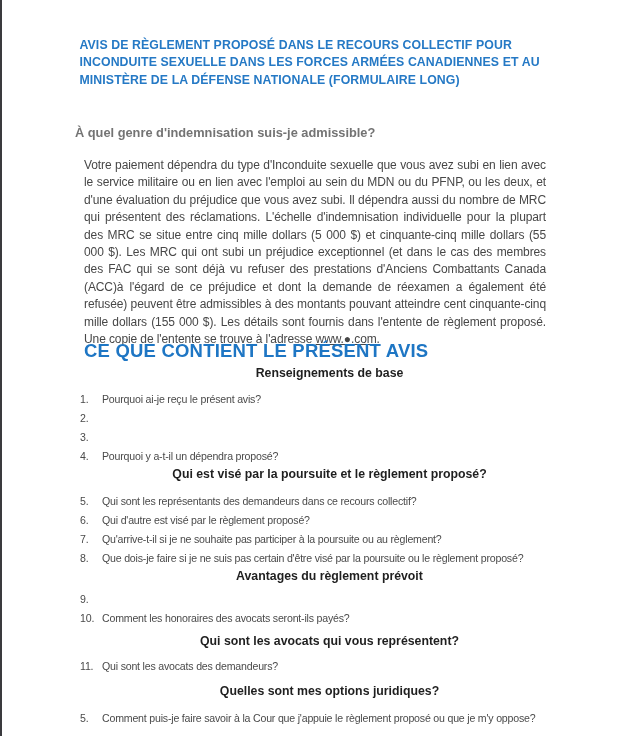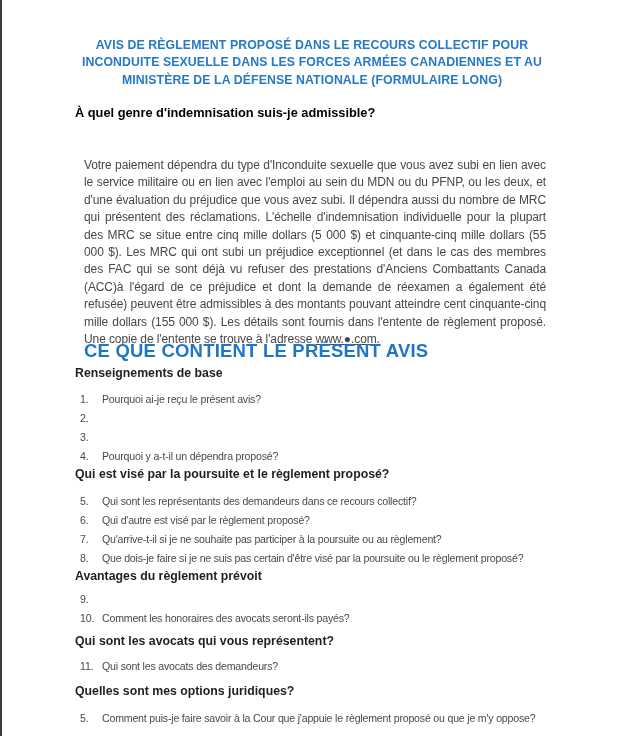--- a/index.html
+++ b/index.html
@@ -19,32 +19,32 @@
     position: absolute;
     left: 0; top: 0;
     width: 2px; height: 736px;
     background: #3a3a3e;
   }
   .doc-title {
     position: absolute;
     top: 37px; left: 0; right: 0;
     margin: 0 auto;
     max-width: 465px;
-    text-align: center;
+    text-align: left;
     color: #2579C5;
     font-size: 12.3px;
     font-weight: bold;
     line-height: 17.3px;
     letter-spacing: 0.1px;
   }
   .q-head {
     position: absolute;
-    top: 105px; left: 75px; right: 40px;
+    top: 125px; left: 75px; right: 40px;
     margin: 0;
-    color: #000000;
+    color: #737373;
     font-size: 12.8px;
     font-weight: bold;
     white-space: nowrap;
   }
   .body-par {
     position: absolute;
     top: 148px; left: 75px; right: 69px;
     margin: 9px;
     text-align: justify;
     color: #474747;
@@ -68,20 +68,21 @@
     white-space: nowrap;
   }
   .toc-sub {
     position: absolute;
     left: 75px; right: 40px;
     margin: 0;
     color: #1f1f1f;
     font-size: 12.3px;
     font-weight: bold;
     white-space: nowrap;
+    text-align: center;
   }
   .toc-item {
     position: absolute;
     left: 75px; right: 0;
     display: flex;
     color: #4a4a4a;
     font-size: 10.6px;
     letter-spacing: -0.2px;
     line-height: 14px;
     white-space: nowrap;

